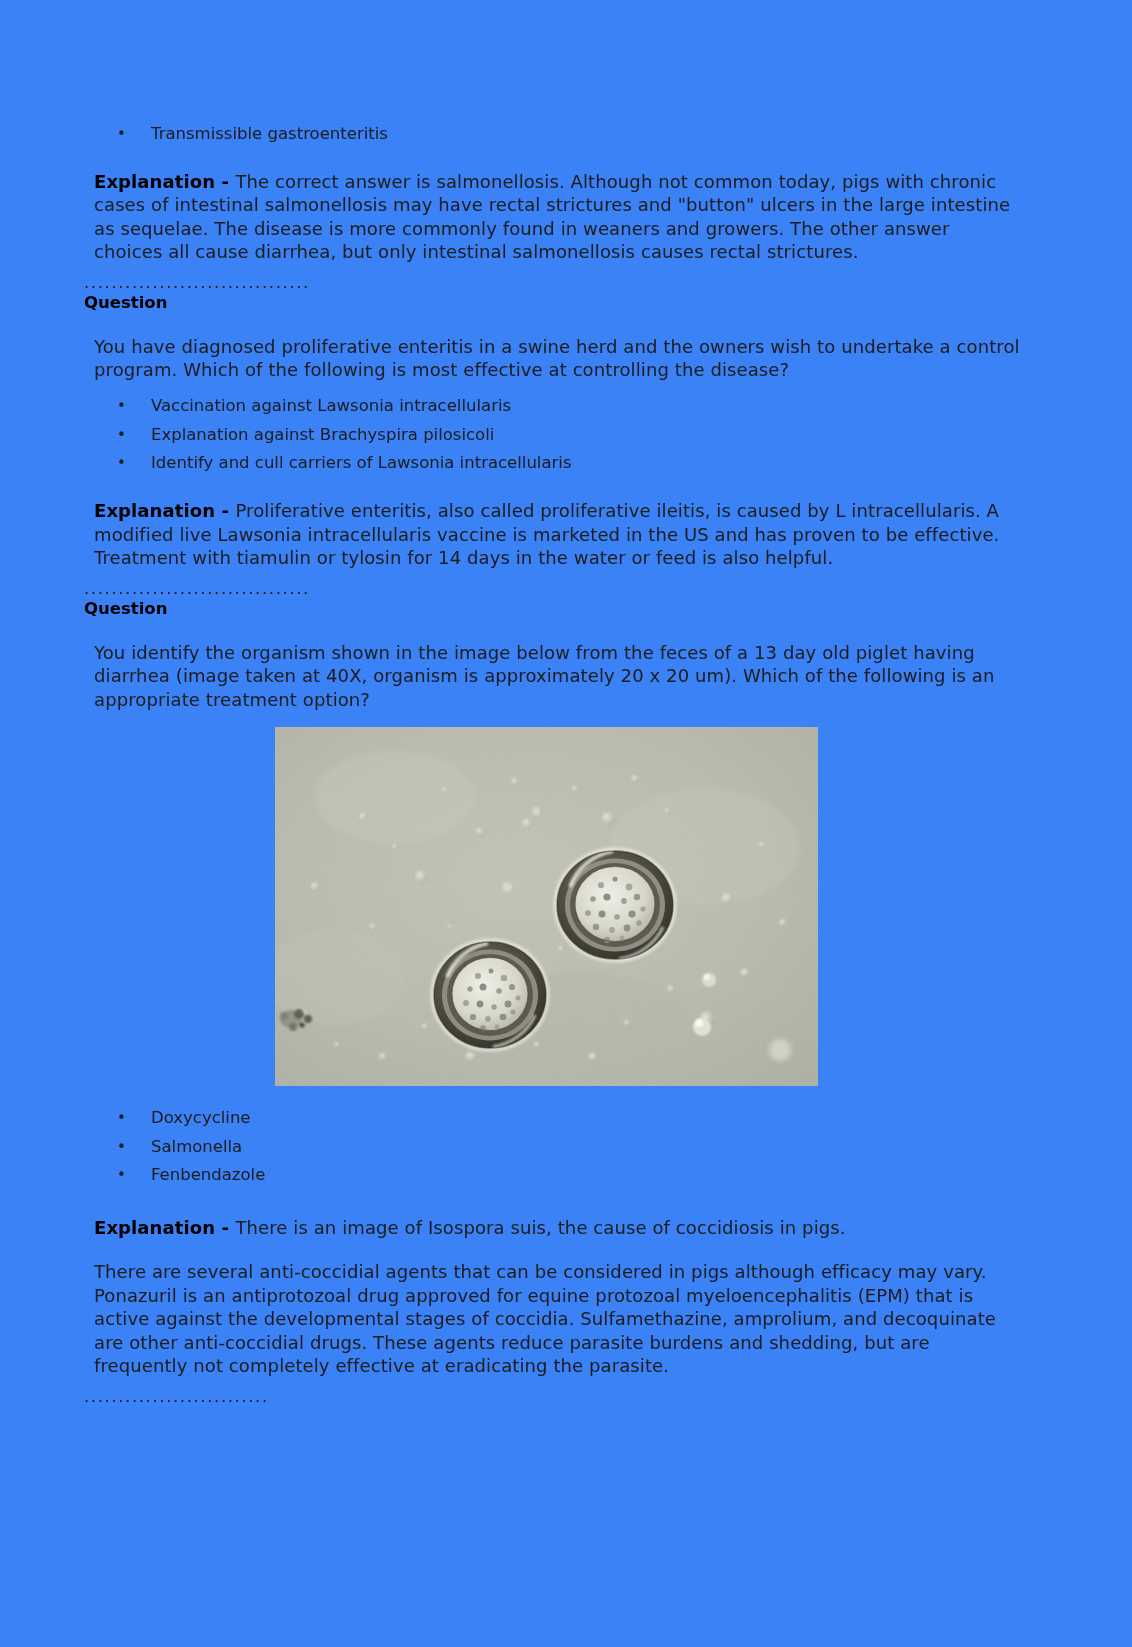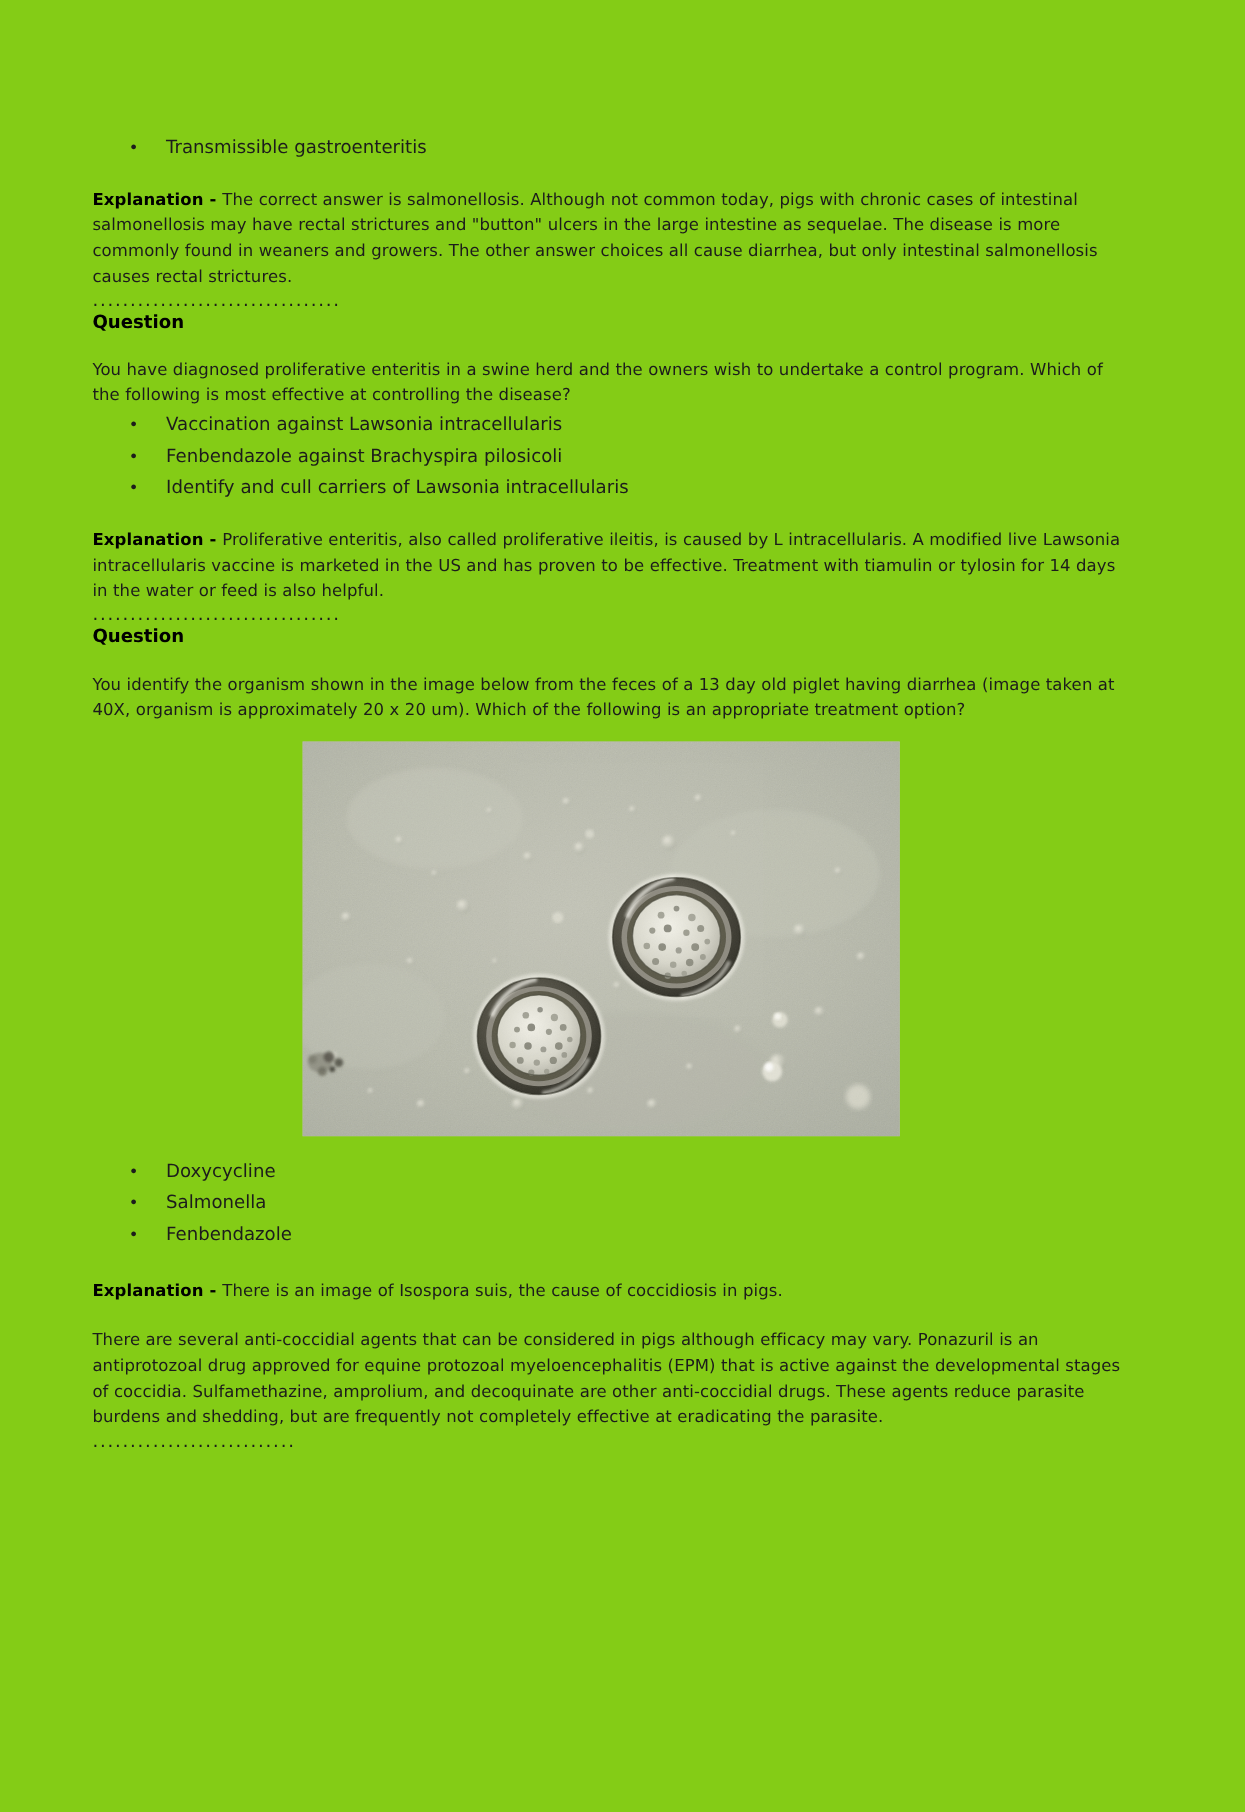--- a/index.html
+++ b/index.html
@@ -14,36 +14,36 @@
     position: relative;
     font-family: "DejaVu Sans", "Liberation Sans", sans-serif;
     color: #1a1a1a;
     overflow: hidden;
   }
   .page {
     position: absolute;
     top: 0; left: 0;
     width: 1132px;
     height: 1647px;
-    background: #84cc16;
+    background: #3b82f6;
     padding: 0;
     box-sizing: border-box;
   }
   .content {
     position: absolute;
     left: 84px;
     top: 120px;
     width: 948px;
   }
   
   .para {
-    font-size: 15px;
+    font-size: 18px;
     line-height: 23.5px;
     color: #1c1c1c;
-    margin: 0;
+    margin: 10px;
     letter-spacing: 0.1px;
   }
   .para-gap-lg { margin-top: 26px; }
   .para-gap-md { margin-top: 21px; }
   .para-gap-sm { margin-top: 14px; }
 
   .lead {
     font-weight: bold;
     color: #000000;
   }
@@ -122,21 +122,21 @@
     </p>
 
     <p class="dots para-gap-md">.................................</p>
 
     <h2 class="heading para-gap-sm">Question</h2>
 
     <p class="para para-gap-md">You have diagnosed proliferative enteritis in a swine herd and the owners wish to undertake a control program. Which of the following is most effective at controlling the disease?</p>
 
     <ul class="bullets para-gap-sm">
       <li><span>Vaccination against Lawsonia intracellularis</span></li>
-      <li><span>Fenbendazole against Brachyspira pilosicoli</span></li>
+      <li><span>Explanation against Brachyspira pilosicoli</span></li>
       <li><span>Identify and cull carriers of Lawsonia intracellularis</span></li>
     </ul>
 
     <p class="para para-gap-md">
       <span class="lead">Explanation - </span><span>Proliferative enteritis, also called proliferative ileitis, is caused by L intracellularis. A modified live Lawsonia intracellularis vaccine is marketed in the US and has proven to be effective. Treatment with tiamulin or tylosin for 14 days in the water or feed is also helpful.</span>
     </p>
 
     <p class="dots para-gap-md">.................................</p>
 
     <h2 class="heading para-gap-lg">Question</h2>

